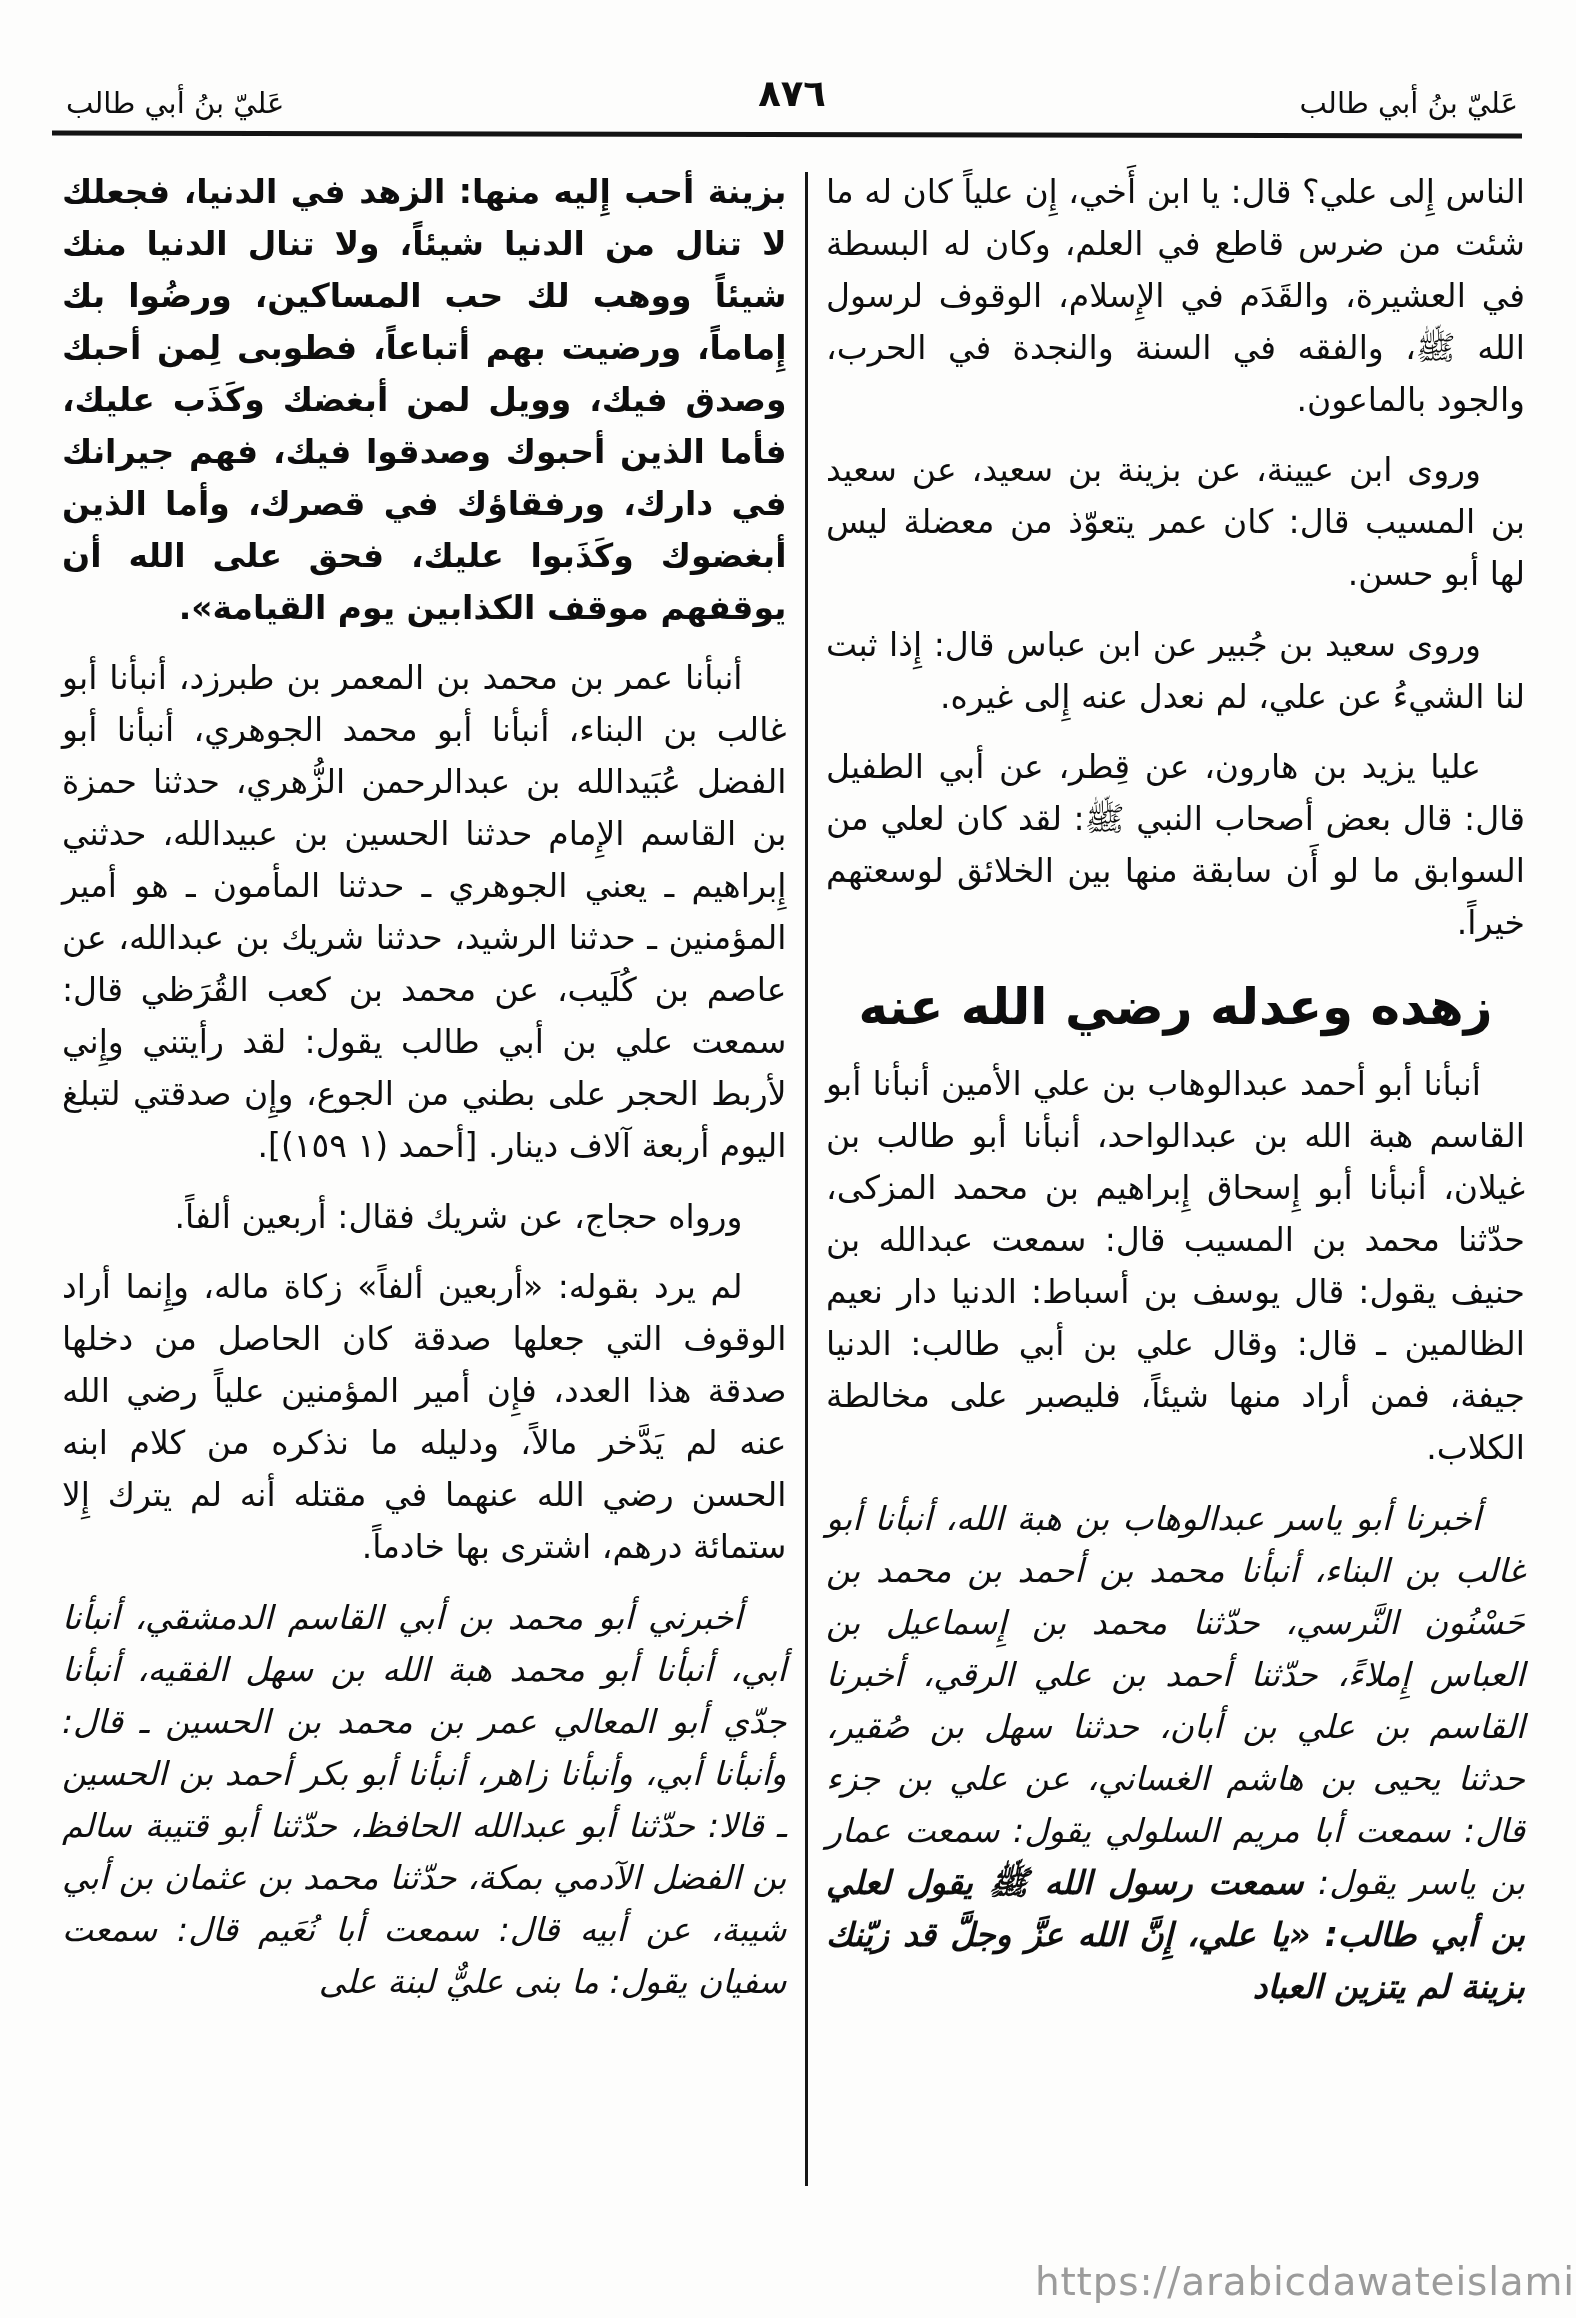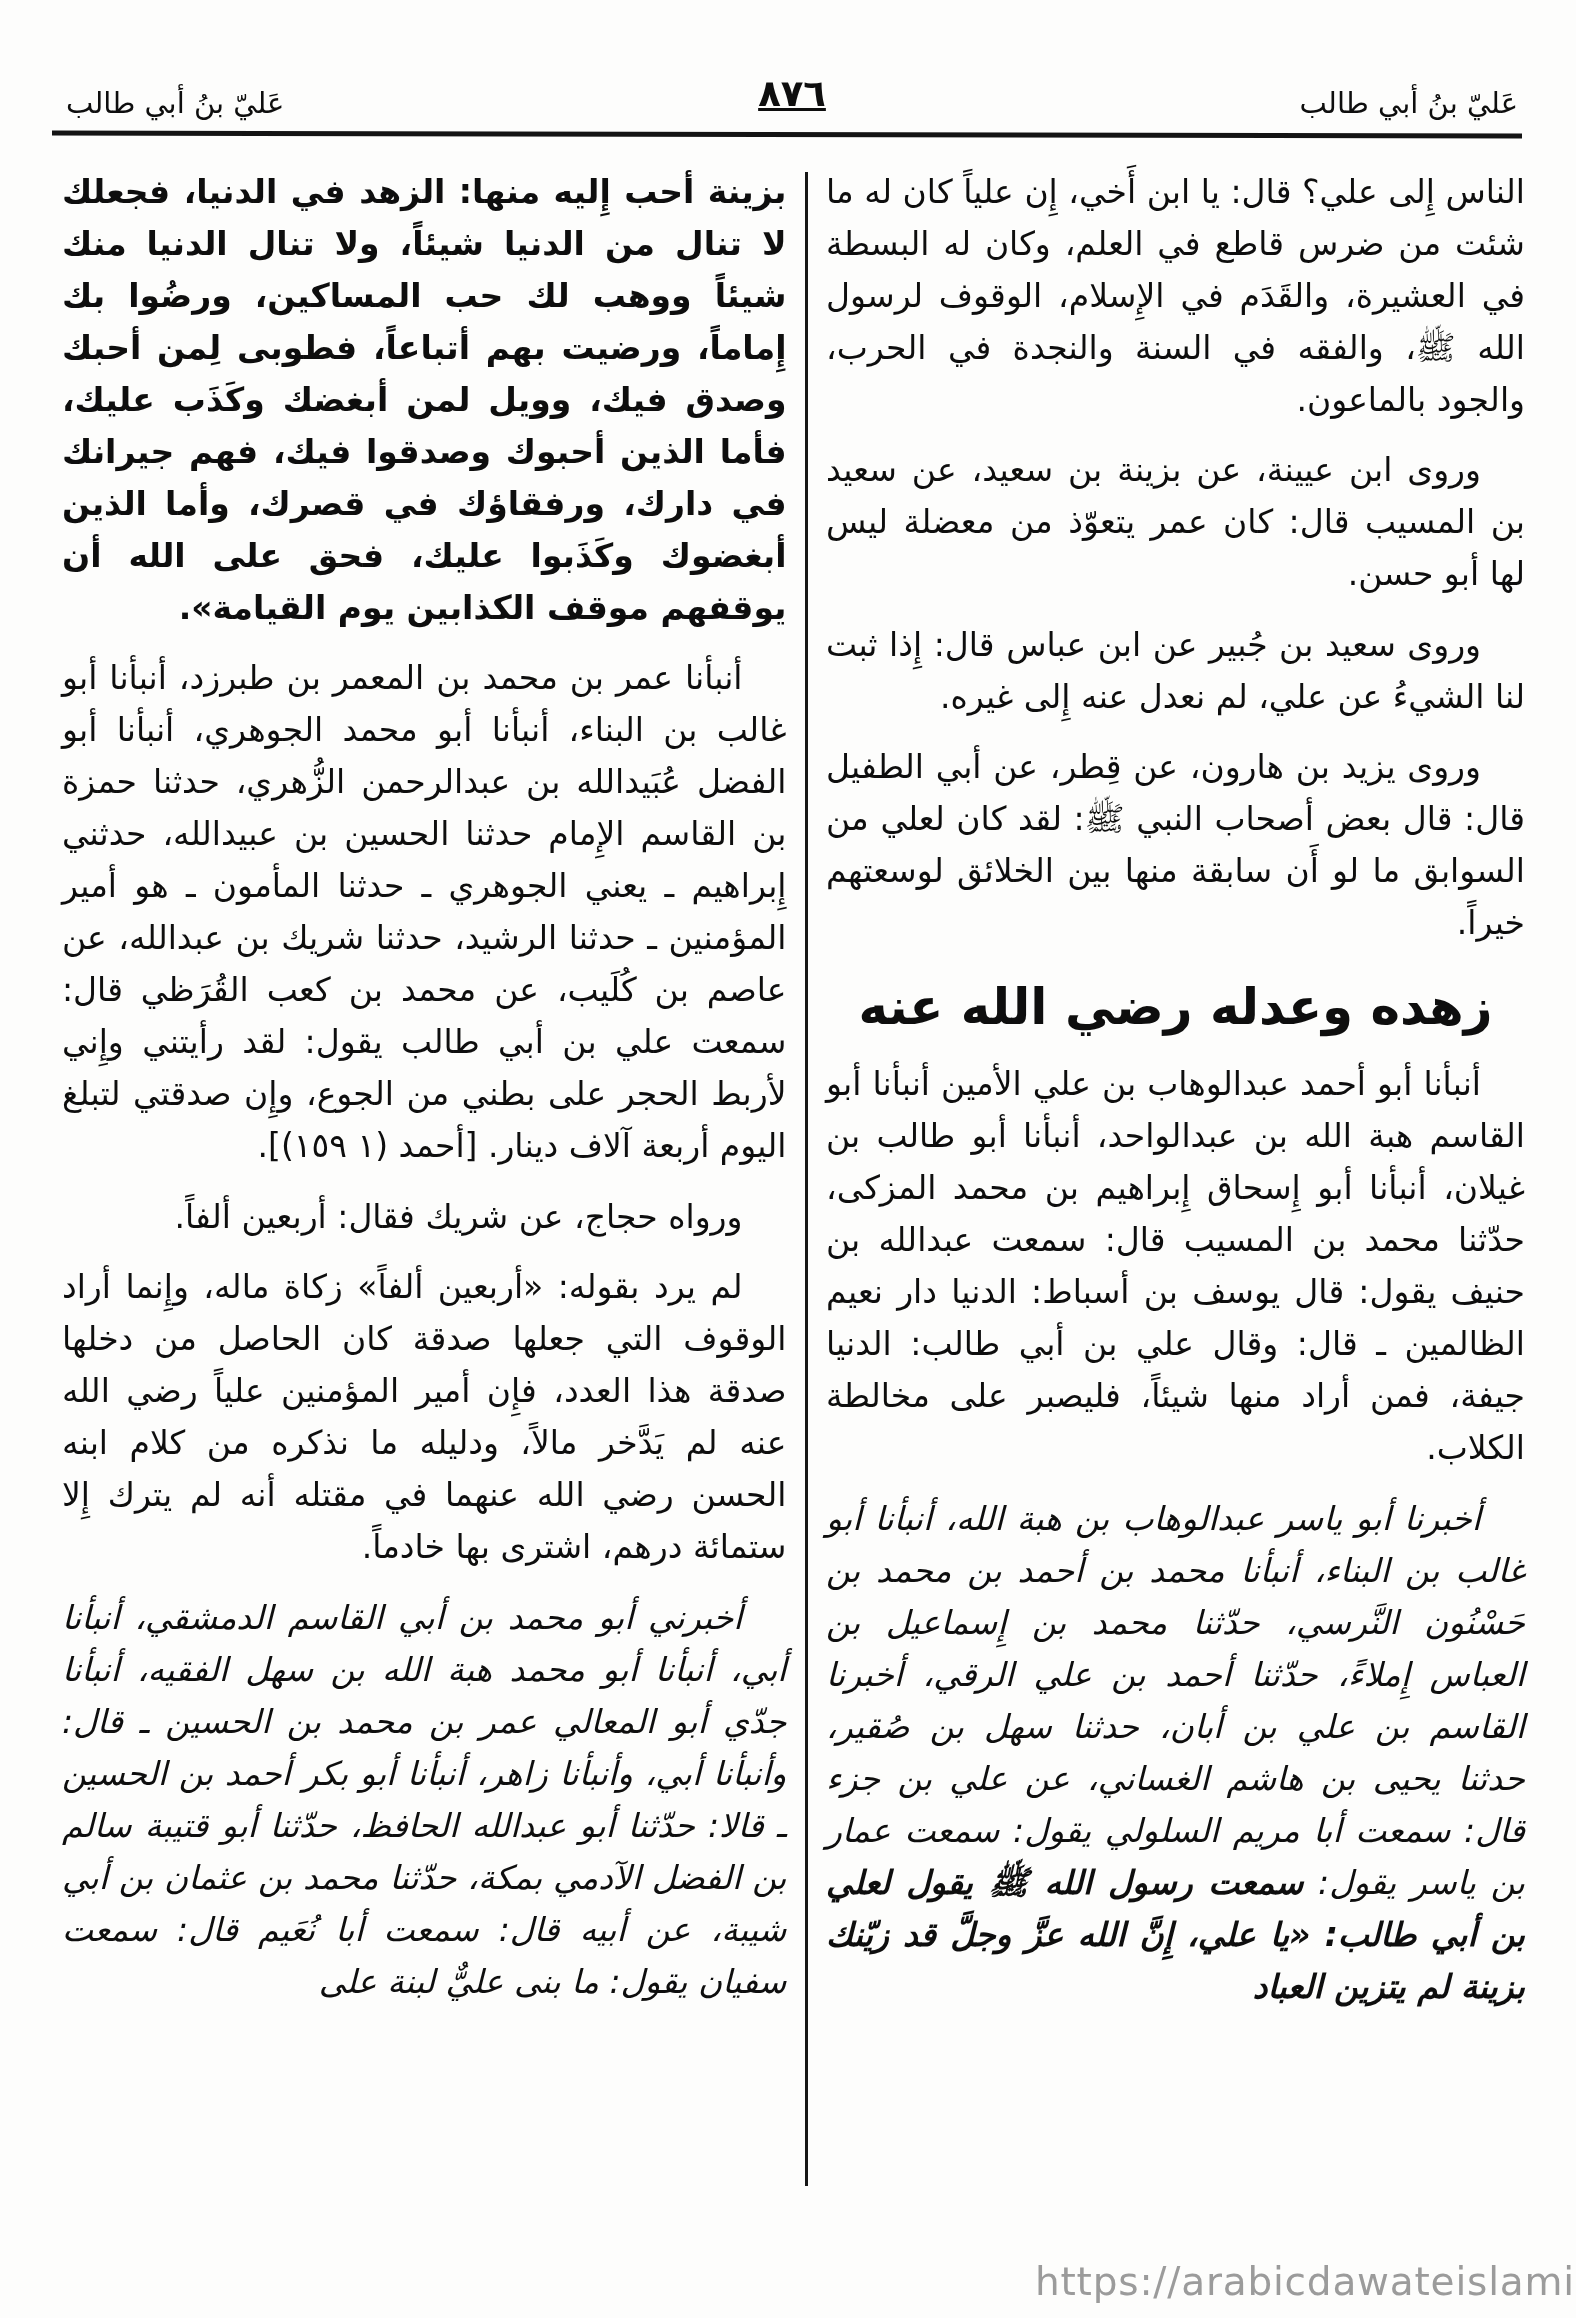--- a/index.html
+++ b/index.html
@@ -28,21 +28,20 @@
   .header .h-title {
     font-size: 29px;
     font-weight: normal;
     letter-spacing: 0.8px;
     white-space: nowrap;
   }
   .header .h-num {
     font-size: 37px;
     font-weight: bold;
     transform: translateY(-5px);
-    text-decoration: underline;
   }
   .rule {
     height: 5px;
     background: #141414;
     margin: 11.8px 55px 0 52px;
     transform: rotate(0.12deg);
   }
   
   .body {
     display: flex;
@@ -97,21 +96,21 @@
   </div>
 
   <div class="rule"></div>
 
   <div class="body">
 
     <section class="col col-right">
       <p class="cont">الناس إِلى علي؟ قال: يا ابن أَخي، إِن علياً كان له ما شئت من ضرس قاطع في العلم، وكان له البسطة في العشيرة، والقَدَم في الإِسلام، الوقوف لرسول الله ﷺ، والفقه في السنة والنجدة في الحرب، والجود بالماعون.</p>
       <p>وروى ابن عيينة، عن بزينة بن سعيد، عن سعيد بن المسيب قال: كان عمر يتعوّذ من معضلة ليس لها أبو حسن.</p>
       <p>وروى سعيد بن جُبير عن ابن عباس قال: إِذا ثبت لنا الشيءُ عن علي، لم نعدل عنه إِلى غيره.</p>
-      <p>وروى يزيد بن هارون، عن قِطر، عن أبي الطفيل قال: قال بعض أصحاب النبي ﷺ: لقد كان لعلي من السوابق ما لو أَن سابقة منها بين الخلائق لوسعتهم خيراً.</p>
+      <p>عليا يزيد بن هارون، عن قِطر، عن أبي الطفيل قال: قال بعض أصحاب النبي ﷺ: لقد كان لعلي من السوابق ما لو أَن سابقة منها بين الخلائق لوسعتهم خيراً.</p>
       <h2 class="section-heading">زهده وعدله رضي الله عنه</h2>
       <p>أنبأنا أبو أحمد عبدالوهاب بن علي الأمين أنبأنا أبو القاسم هبة الله بن عبدالواحد، أنبأنا أبو طالب بن غيلان، أنبأنا أبو إِسحاق إِبراهيم بن محمد المزكى، حدّثنا محمد بن المسيب قال: سمعت عبدالله بن حنيف يقول: قال يوسف بن أسباط: الدنيا دار نعيم الظالمين ـ قال: وقال علي بن أبي طالب: الدنيا جيفة، فمن أراد منها شيئاً، فليصبر على مخالطة الكلاب.</p>
       <p><span>أخبرنا أبو ياسر عبدالوهاب بن هبة الله، أنبأنا أبو غالب بن البناء، أنبأنا محمد بن أحمد بن محمد بن حَسْنُون النَّرسي، حدّثنا محمد بن إِسماعيل بن العباس إِملاءً، حدّثنا أحمد بن علي الرقي، أخبرنا القاسم بن علي بن أبان، حدثنا سهل بن صُقير، حدثنا يحيى بن هاشم الغساني، عن علي بن جزء قال: سمعت أبا مريم السلولي يقول: سمعت عمار بن ياسر يقول:</span> <span class="bold">سمعت رسول الله ﷺ يقول لعلي بن أبي طالب: «يا علي، إِنَّ الله عزَّ وجلَّ قد زيّنك بزينة لم يتزين العباد</span></p>
     </section>
 
     <div class="divider"></div>
 
     <section class="col col-left">
       <p class="cont bold">بزينة أحب إِليه منها: الزهد في الدنيا، فجعلك لا تنال من الدنيا شيئاً، ولا تنال الدنيا منك شيئاً ووهب لك حب المساكين، ورضُوا بك إِماماً، ورضيت بهم أتباعاً، فطوبى لِمن أحبك وصدق فيك، وويل لمن أبغضك وكَذَب عليك، فأما الذين أحبوك وصدقوا فيك، فهم جيرانك في دارك، ورفقاؤك في قصرك، وأما الذين أبغضوك وكَذَبوا عليك، فحق على الله أن يوقفهم موقف الكذابين يوم القيامة».</p>
       <p>أنبأنا عمر بن محمد بن المعمر بن طبرزد، أنبأنا أبو غالب بن البناء، أنبأنا أبو محمد الجوهري، أنبأنا أبو الفضل عُبَيدالله بن عبدالرحمن الزُّهري، حدثنا حمزة بن القاسم الإِمام حدثنا الحسين بن عبيدالله، حدثني إِبراهيم ـ يعني الجوهري ـ حدثنا المأمون ـ هو أمير المؤمنين ـ حدثنا الرشيد، حدثنا شريك بن عبدالله، عن عاصم بن كُلَيب، عن محمد بن كعب القُرَظي قال: سمعت علي بن أبي طالب يقول: لقد رأيتني وإِني لأربط الحجر على بطني من الجوع، وإِن صدقتي لتبلغ اليوم أربعة آلاف دينار. [أحمد (١ ١٥٩)].</p>

